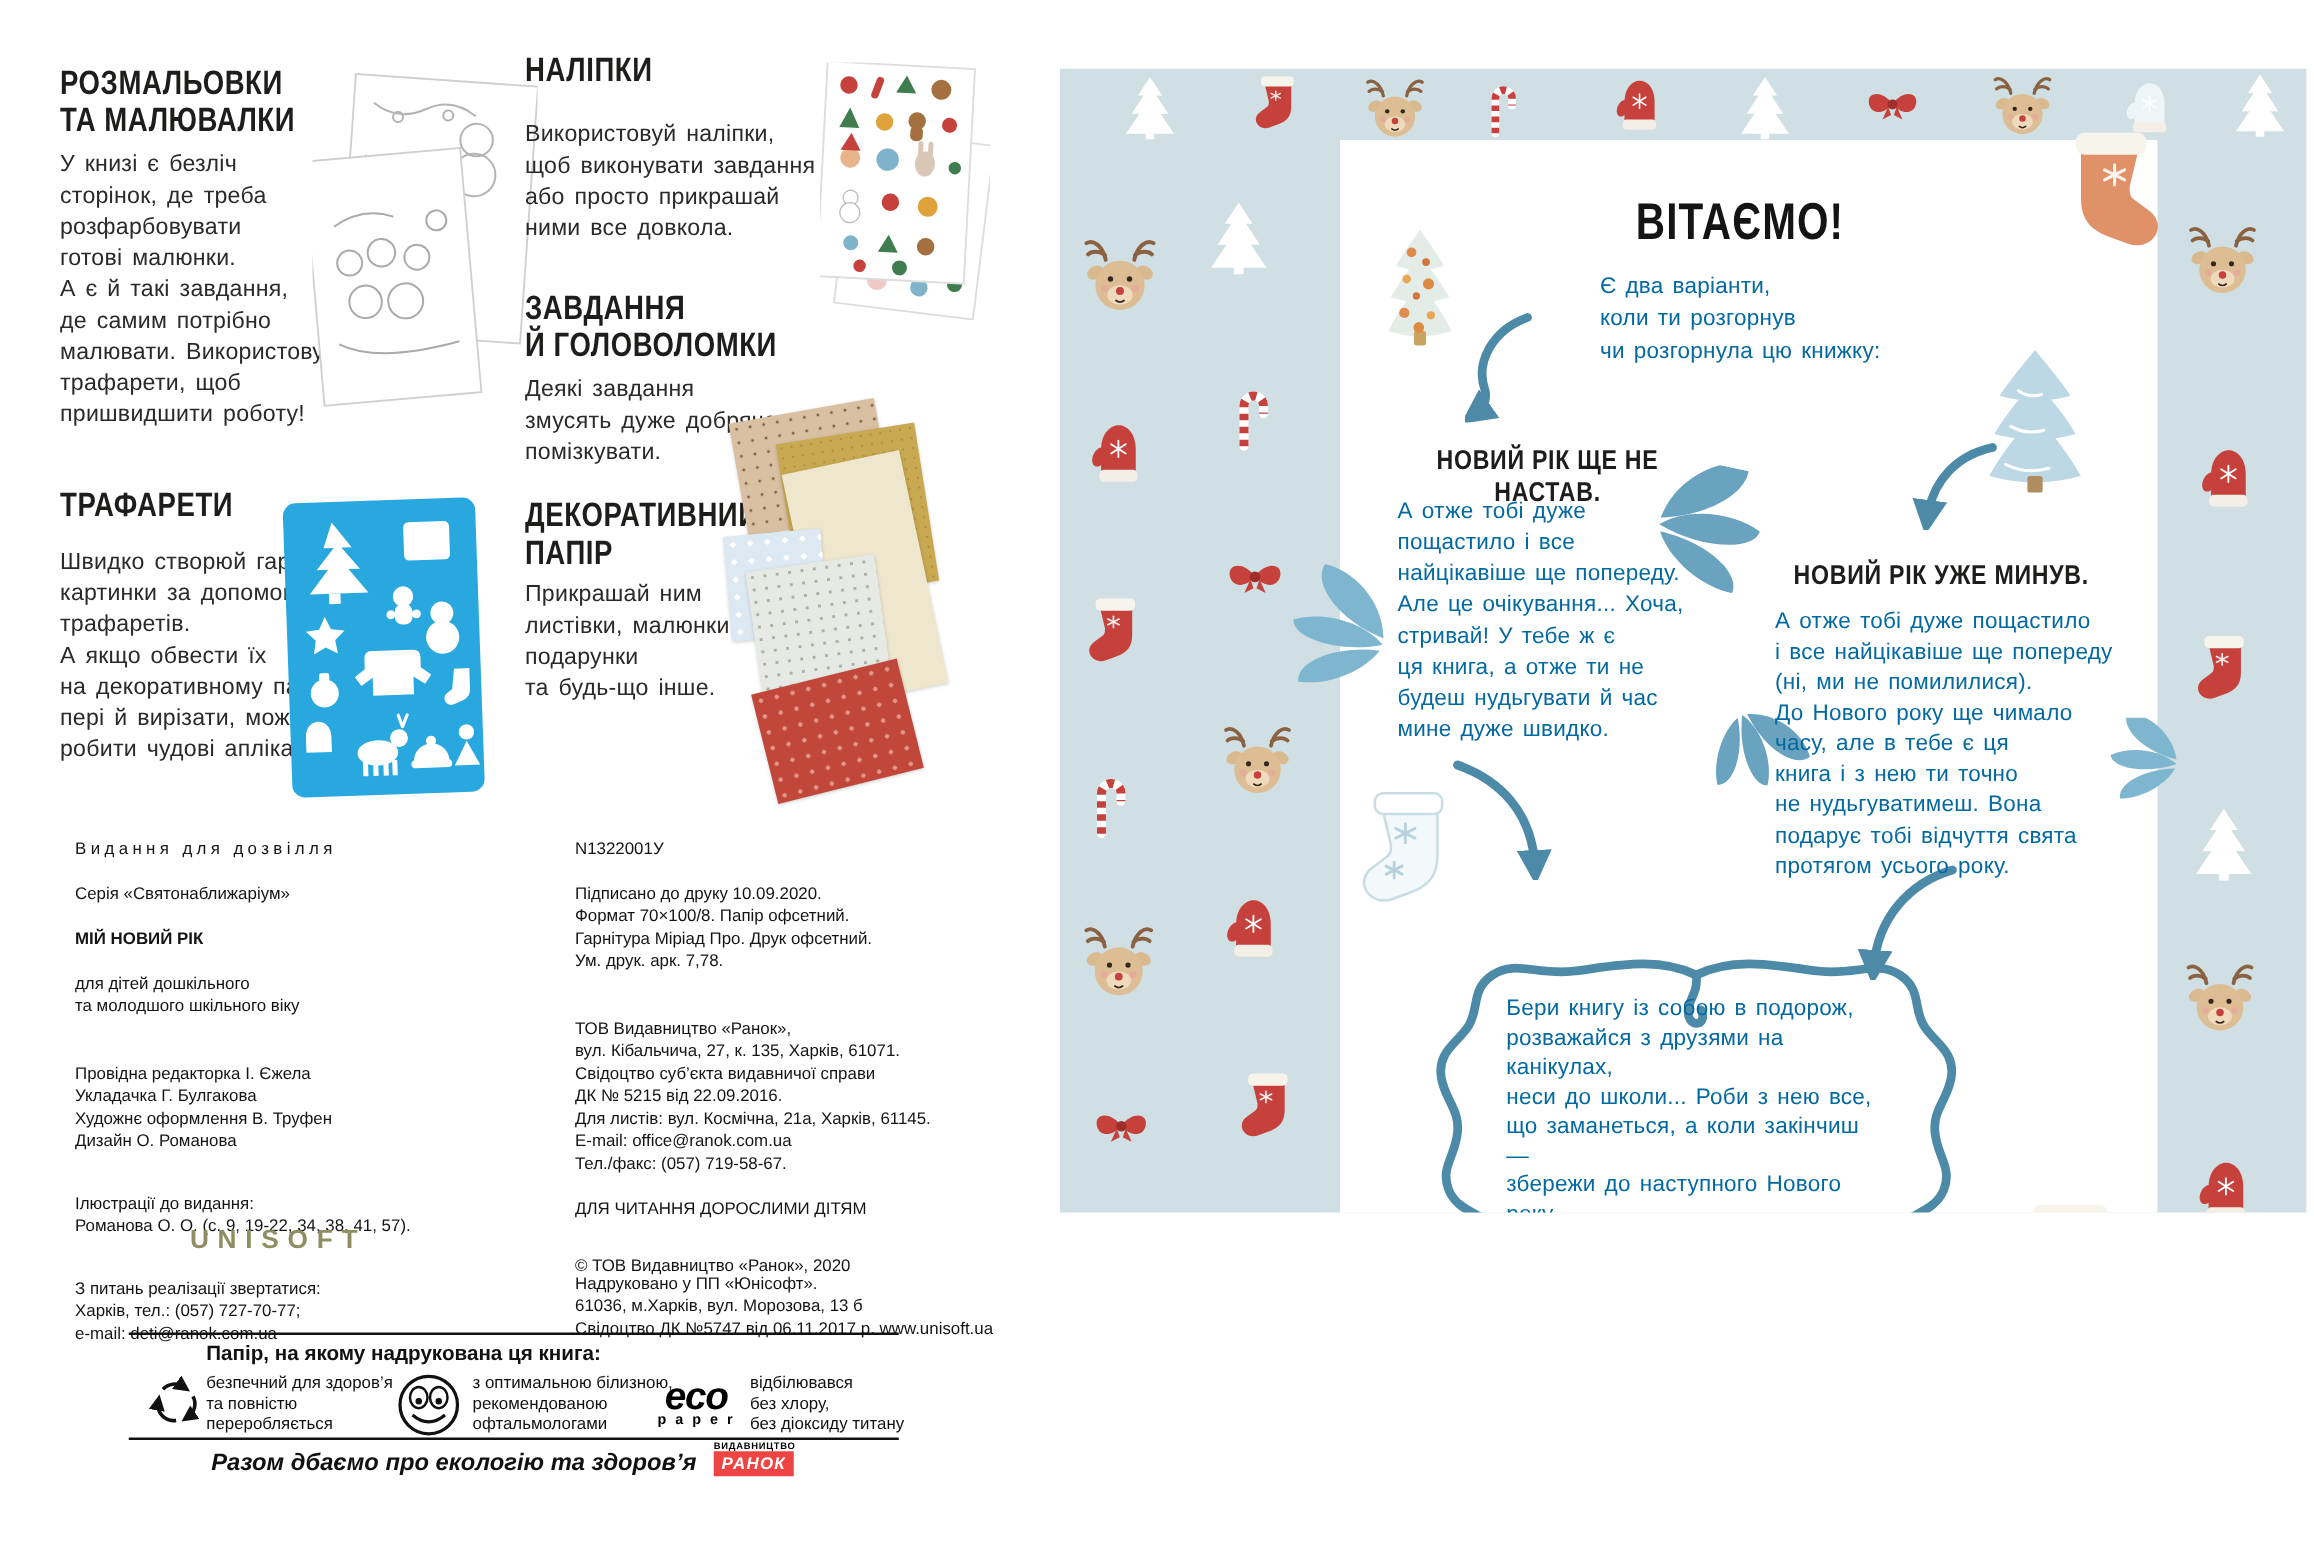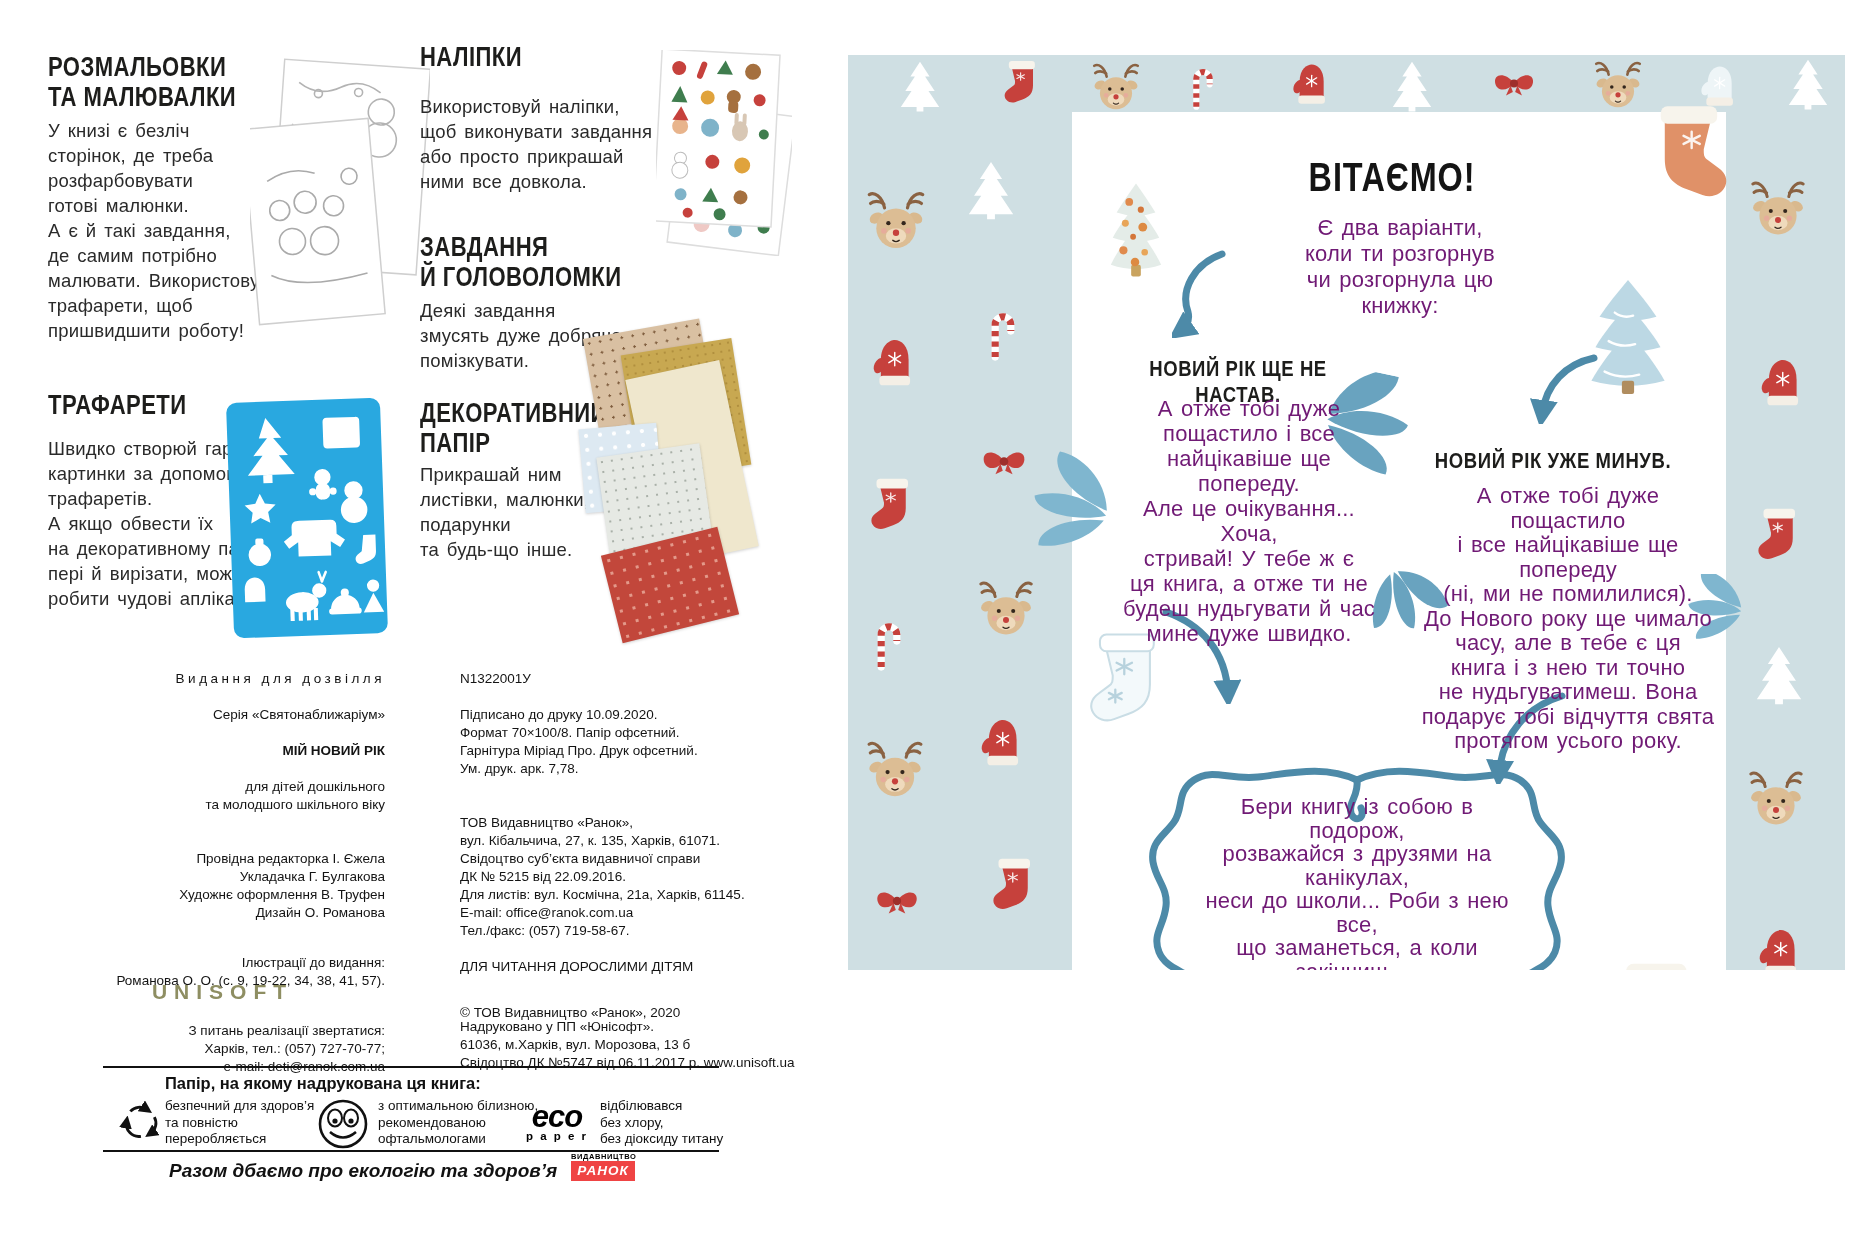--- a/index.html
+++ b/index.html
@@ -4,42 +4,42 @@
 <style>
   html,body{margin:0;padding:0;background:#ffffff}
   #stage{position:relative;width:1851px;height:1240px;background:#fff;overflow:hidden;
          font-family:"Liberation Sans",sans-serif;color:#222}
   .abs{position:absolute}
   
   .hd{font-weight:700;font-size:24.5px;line-height:27px;color:#1d1d1b;letter-spacing:.5px;
       white-space:pre-line;transform:scale(.9,1.1);transform-origin:0 0}
   .bd{font-size:18.5px;line-height:25px;color:#2a2a2a;white-space:pre-line;letter-spacing:.2px;word-spacing:2.5px}
   .imp{font-size:13.5px;line-height:18px;color:#141414;white-space:pre-line}
-  .impR{text-align:right}
+  .impR{}
   .sp18{margin-top:18px}.sp14{margin-top:14px}.sp16{}.sp10{margin-top:10px}
   .bold{font-weight:700}
   .lswide{letter-spacing:3.5px}
   .unisoft{font-weight:700;font-size:21px;letter-spacing:7px;color:#8e8e62}
   .ecoT{font-size:16.5px;font-weight:700;color:#111}
   .ecoI{font-size:13.5px;line-height:16.5px;color:#111;white-space:pre-line}
   .slogan{font-size:19px;font-weight:700;font-style:italic;color:#111}
   .ecoword{font-weight:700;font-style:italic;font-size:31px;line-height:26px;color:#000;letter-spacing:-1px}
   .paperword{font-weight:700;font-size:11.5px;letter-spacing:2px;color:#000}
   .ranokS{font-size:7.5px;font-weight:700;letter-spacing:.6px;color:#000;text-align:center}
   .ranokB{width:64px;height:20px;background:#ef4444;color:#fff;font-weight:700;font-size:13.5px;
           letter-spacing:1px;text-align:center;line-height:20px;font-style:italic}
   .rule{height:0;border-top:2px solid #111}
   
   #rpage{background:#cfdfe3}
   .panel{background:#ffffff}
   .title{font-weight:700;font-size:36px;letter-spacing:1px;color:#141414;text-align:center;
          transform:scale(.9,1.15);transform-origin:50% 0}
   .rh{font-weight:700;font-size:19.5px;color:#1d1d1b;letter-spacing:.6px;text-align:center;
       transform:scale(.95,1.12);transform-origin:50% 0;white-space:pre-line}
-  .rb{font-size:22px;line-height:24.5px;color:#701a75;white-space:pre-line;text-align:center;
+  .rb{font-size:18px;line-height:24.5px;color:#0369a1;white-space:pre-line;text-align:left;
       letter-spacing:.2px;word-spacing:2px}
   .pgnum{font-size:20px;font-weight:700;color:#1a1a1a}
   .sheet{position:absolute;box-shadow:0 1px 3px rgba(0,0,0,.18)}
 </style>
 </head>
 <body>
 
 <svg width="0" height="0" style="position:absolute" aria-hidden="true">
 <defs>
   <marker id="mk-arrow" viewBox="0 0 10 10" refX="5" refY="5" markerWidth="4" markerHeight="4" orient="auto">

